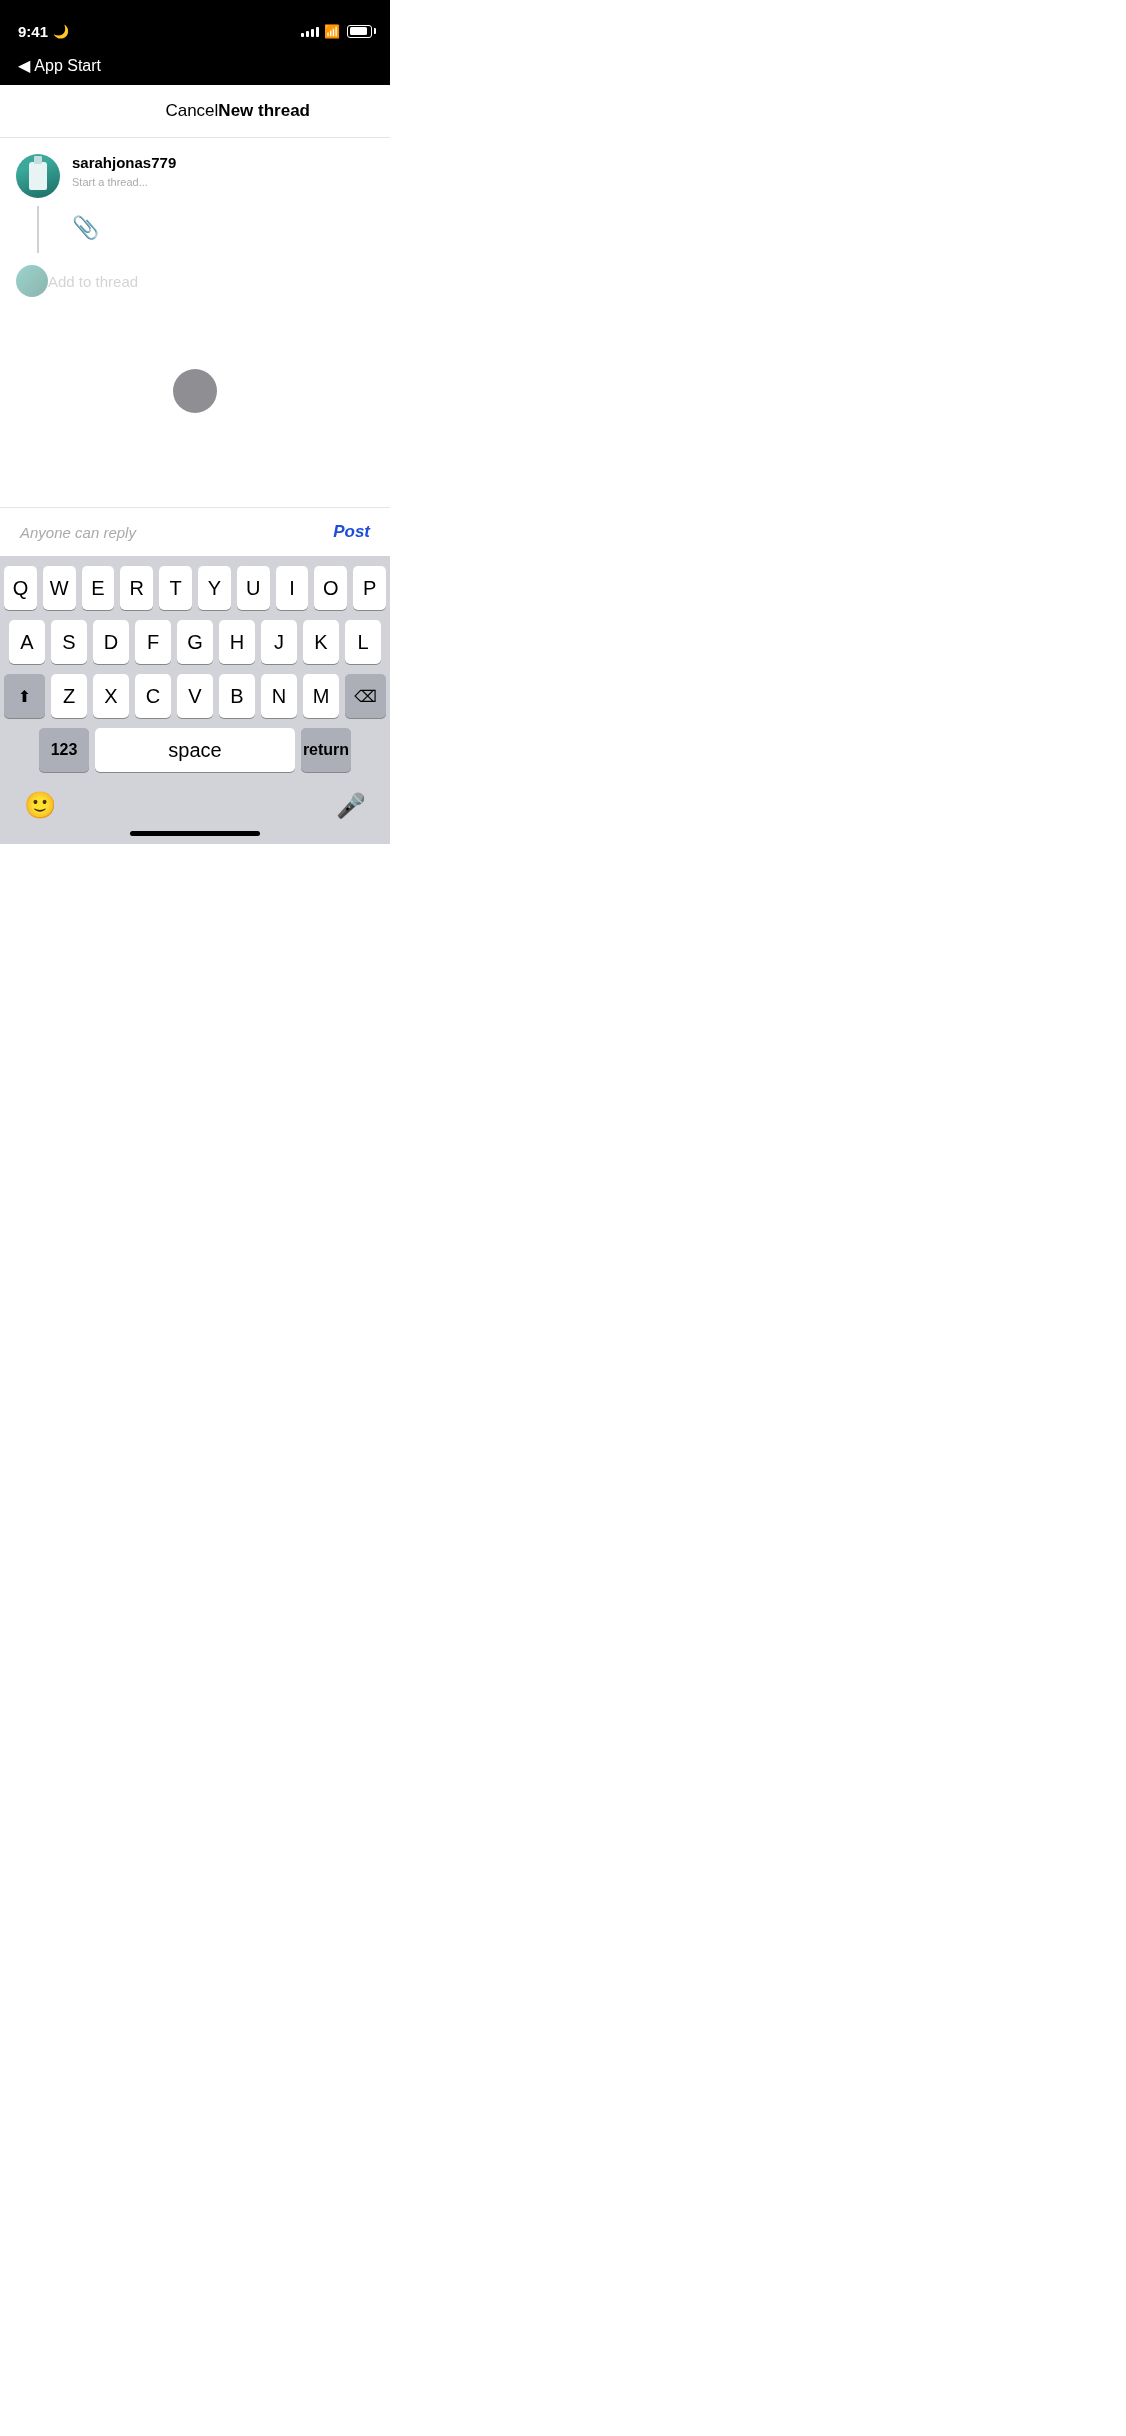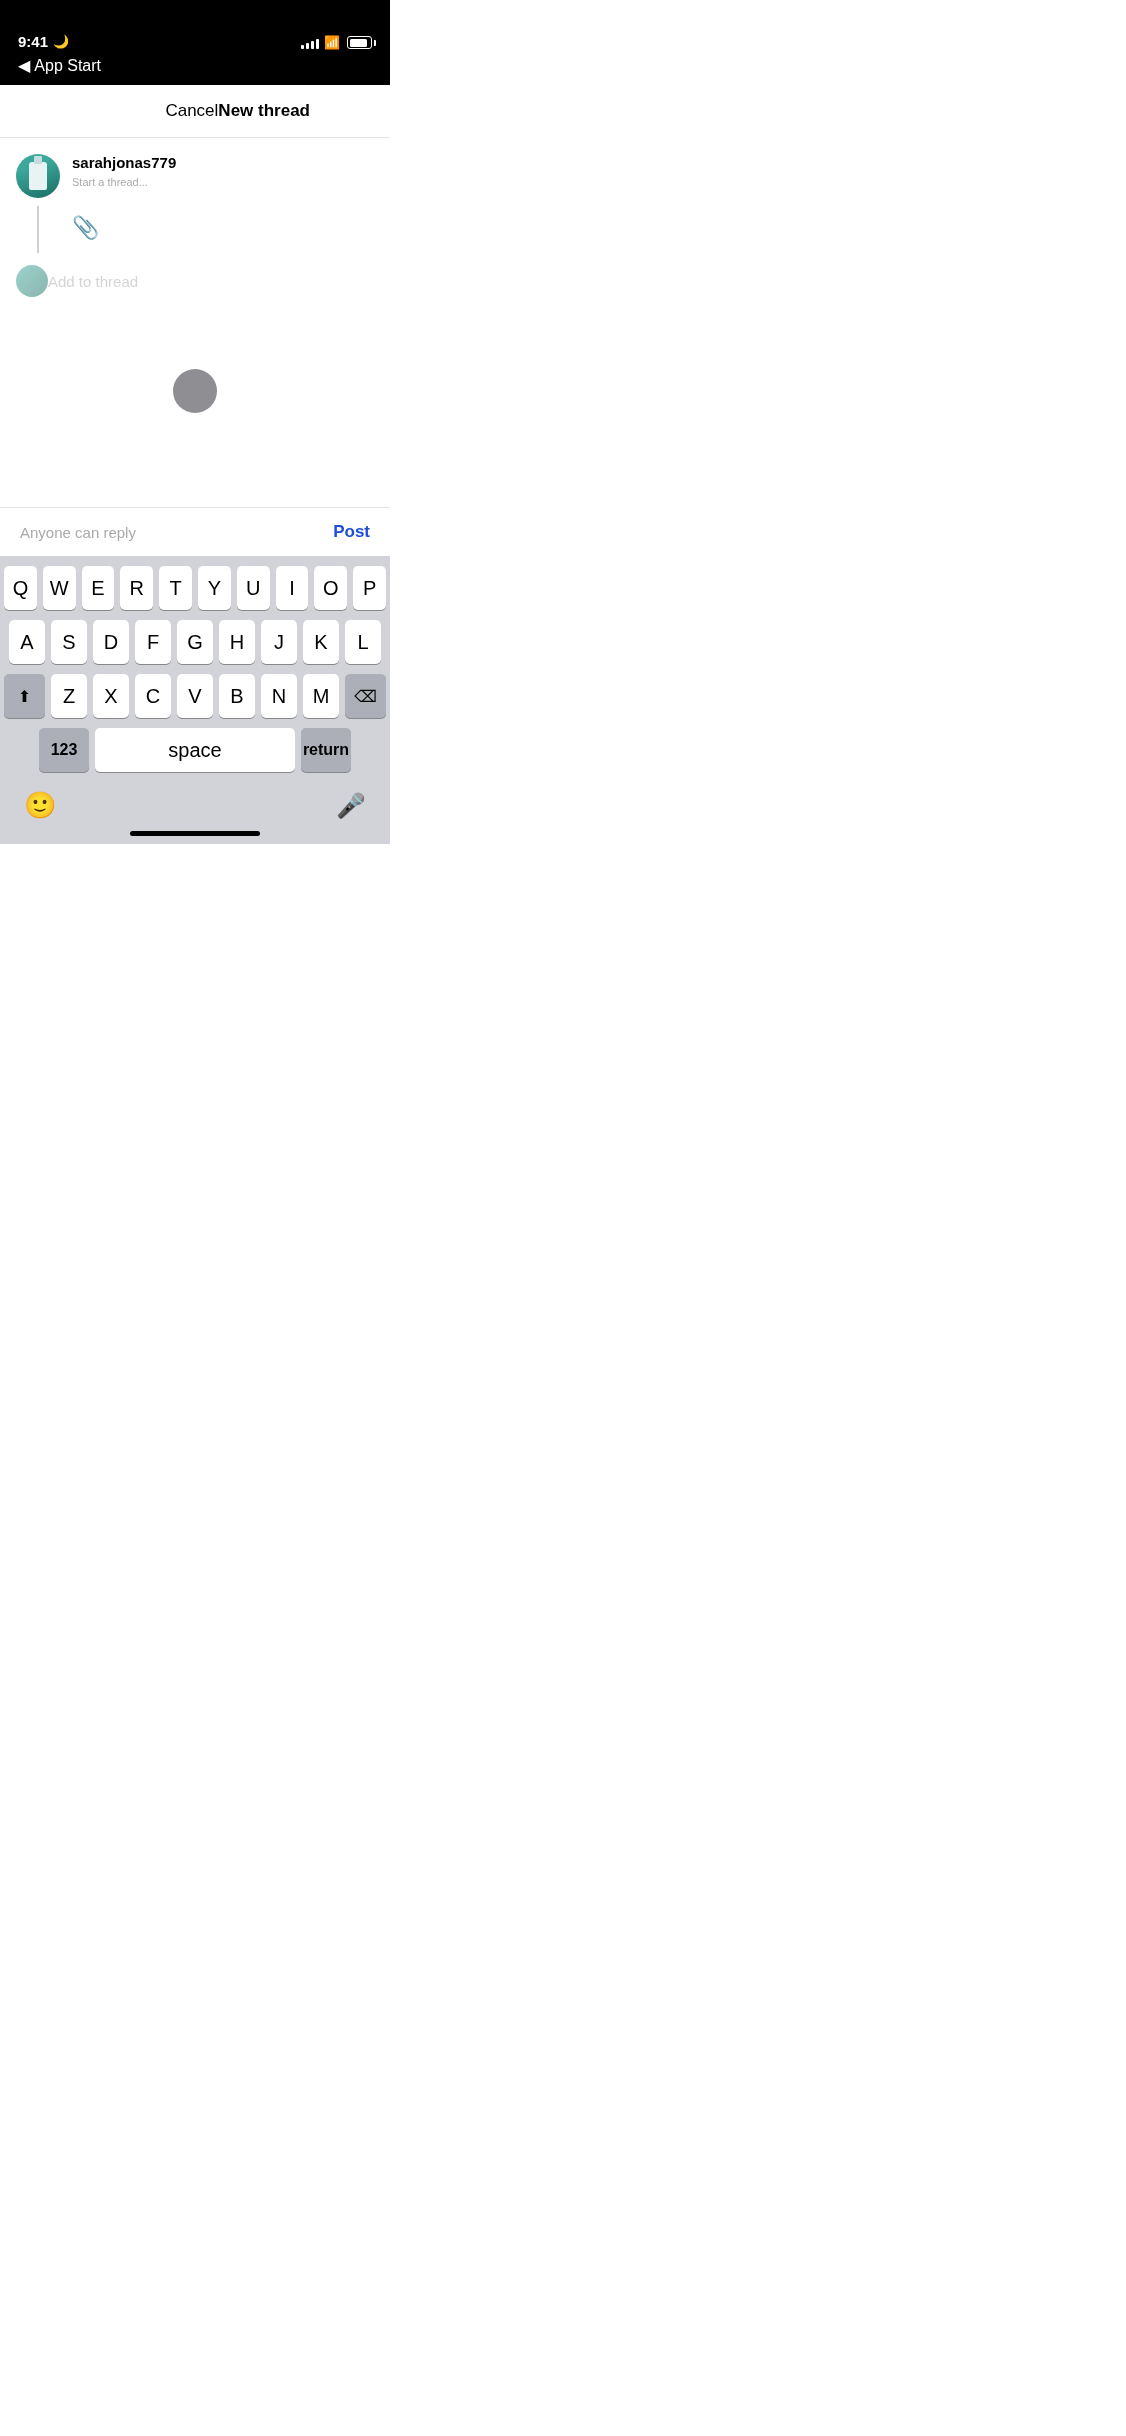--- a/index.html
+++ b/index.html
@@ -12,21 +12,21 @@
       font-family: -apple-system, 'SF Pro Text', 'Helvetica Neue', sans-serif;
       overflow: hidden;
       position: relative;
     }
 
     
     .status-bar {
       background: #000;
       height: 50px;
       display: flex;
-      align-items: flex-end;
+      align-items: center;
       justify-content: space-between;
       padding: 12px 18px 0;
       color: #fff;
     }
     .status-time {
       font-size: 15px;
       font-weight: 600;
       display: flex;
       align-items: center;
       gap: 5px;
@@ -267,20 +267,21 @@
       right: 0;
       background: #fff;
     }
 
     .reply-bar {
       display: flex;
       align-items: center;
       justify-content: space-between;
       padding: 14px 20px;
       border-top: 1px solid #e5e5e5;
+      font-style: italic;
     }
     .reply-permission {
       font-size: 15px;
       color: #aaa;
     }
     .post-btn {
       font-size: 17px;
       font-weight: 600;
       color: #1d4ed8;
       cursor: pointer;

